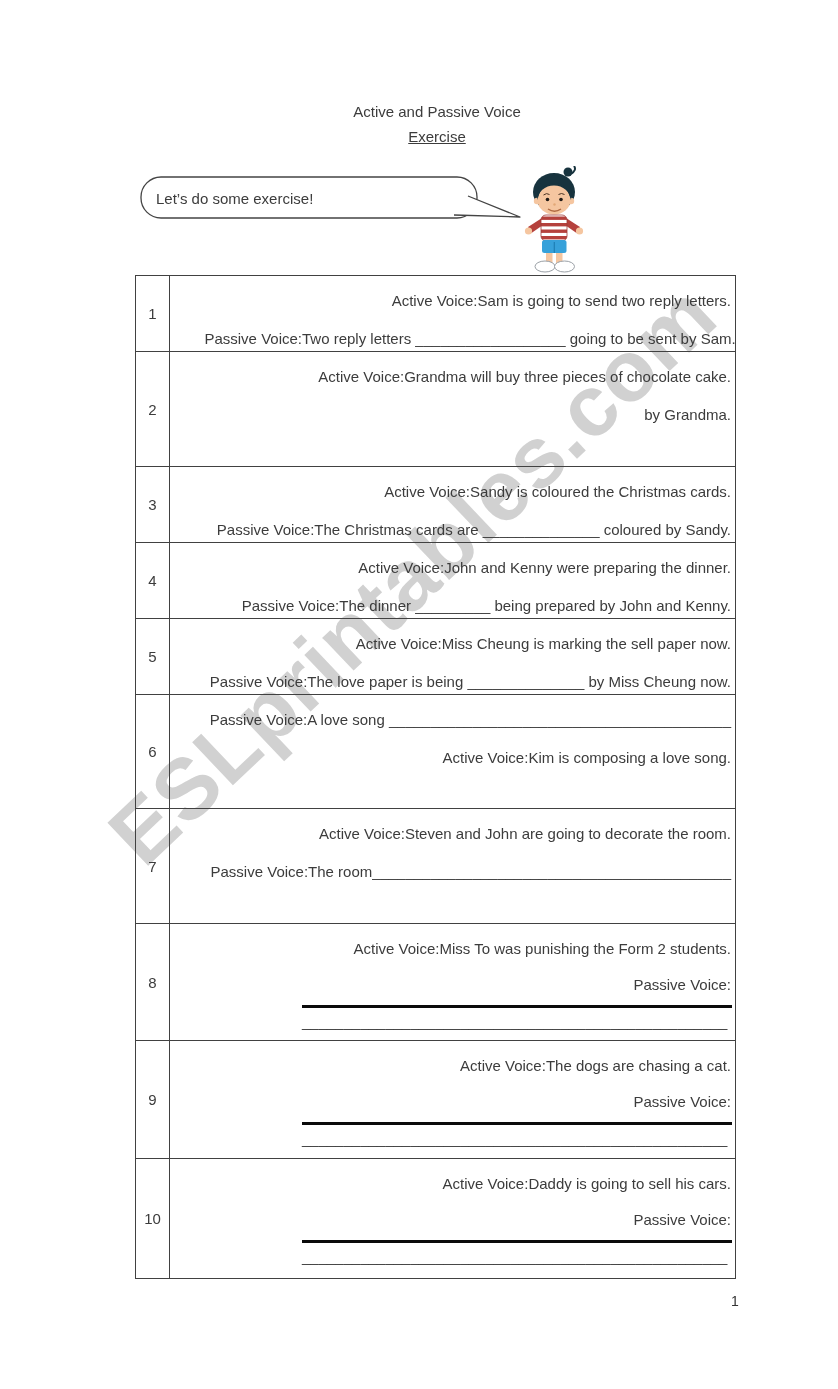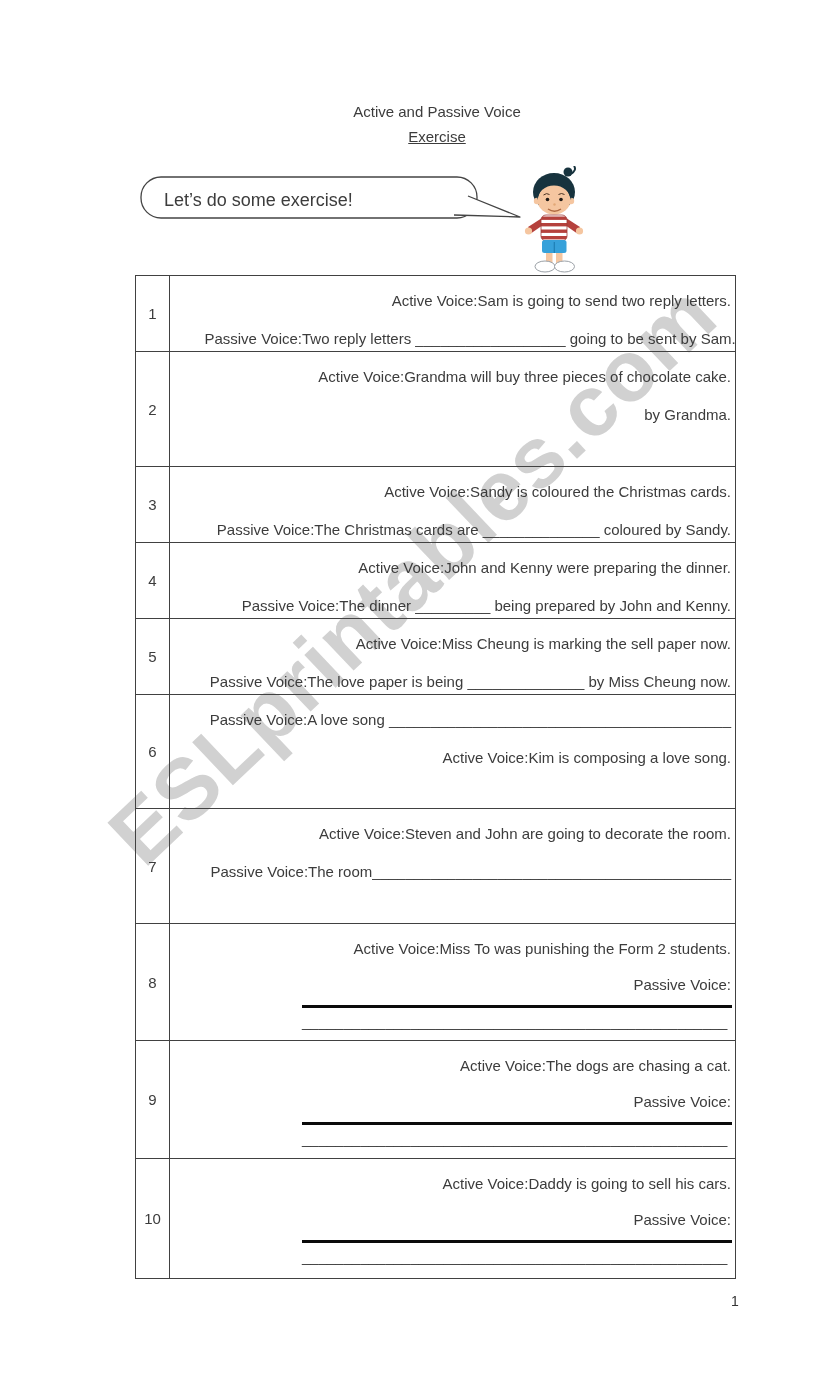--- a/index.html
+++ b/index.html
@@ -5,21 +5,21 @@
   html,body{margin:0;padding:0;background:#fff;}
   .page{position:relative;width:838px;height:1389px;background:#ffffff;overflow:hidden;
         font-family:"Liberation Sans",sans-serif;color:#3c3c3c;}
   .watermark{position:absolute;left:-28px;top:518px;width:880px;height:112px;line-height:112px;
         text-align:center;font-size:86px;font-weight:bold;letter-spacing:1px;color:#b3b3b3;
         opacity:.6;transform:rotate(-43.5deg);white-space:nowrap;z-index:0;}
   .layer{position:absolute;left:0;top:0;width:838px;height:1389px;z-index:1;margin-left:18px;}
   .title{position:absolute;left:0;top:103px;width:100%;text-align:center;font-size:15px;}
   .subtitle{position:absolute;left:0;top:128px;width:100%;text-align:center;font-size:15px;text-decoration:underline;}
   .bubble-svg{position:absolute;left:120px;top:174px;}
-  .bubble-text{position:absolute;left:146px;top:190px;font-size:18px;white-space:nowrap;text-align:right;}
+  .bubble-text{position:absolute;left:138px;top:190px;font-size:15px;white-space:nowrap;text-align:right;}
   .boy-svg{position:absolute;left:497px;top:166px;}
   .wtable{position:absolute;left:117px;top:275px;width:601px;border:1px solid #414141;box-sizing:border-box;}
   .trow{display:flex;box-sizing:border-box;}
   .trow:not(:last-child){border-bottom:1px solid #414141;}
   .num{flex:0 0 33px;border-right:1px solid #414141;display:flex;align-items:center;
        justify-content:center;font-size:15px;}
   .cell{flex:1;padding:6px 4px 0 10px;overflow:hidden;}
   .line{height:38px;line-height:38px;white-space:nowrap;font-size:15px;text-align:right;}
   .lbl{display:inline-block;width:122px;}
   .cont{margin-left:122px;}

